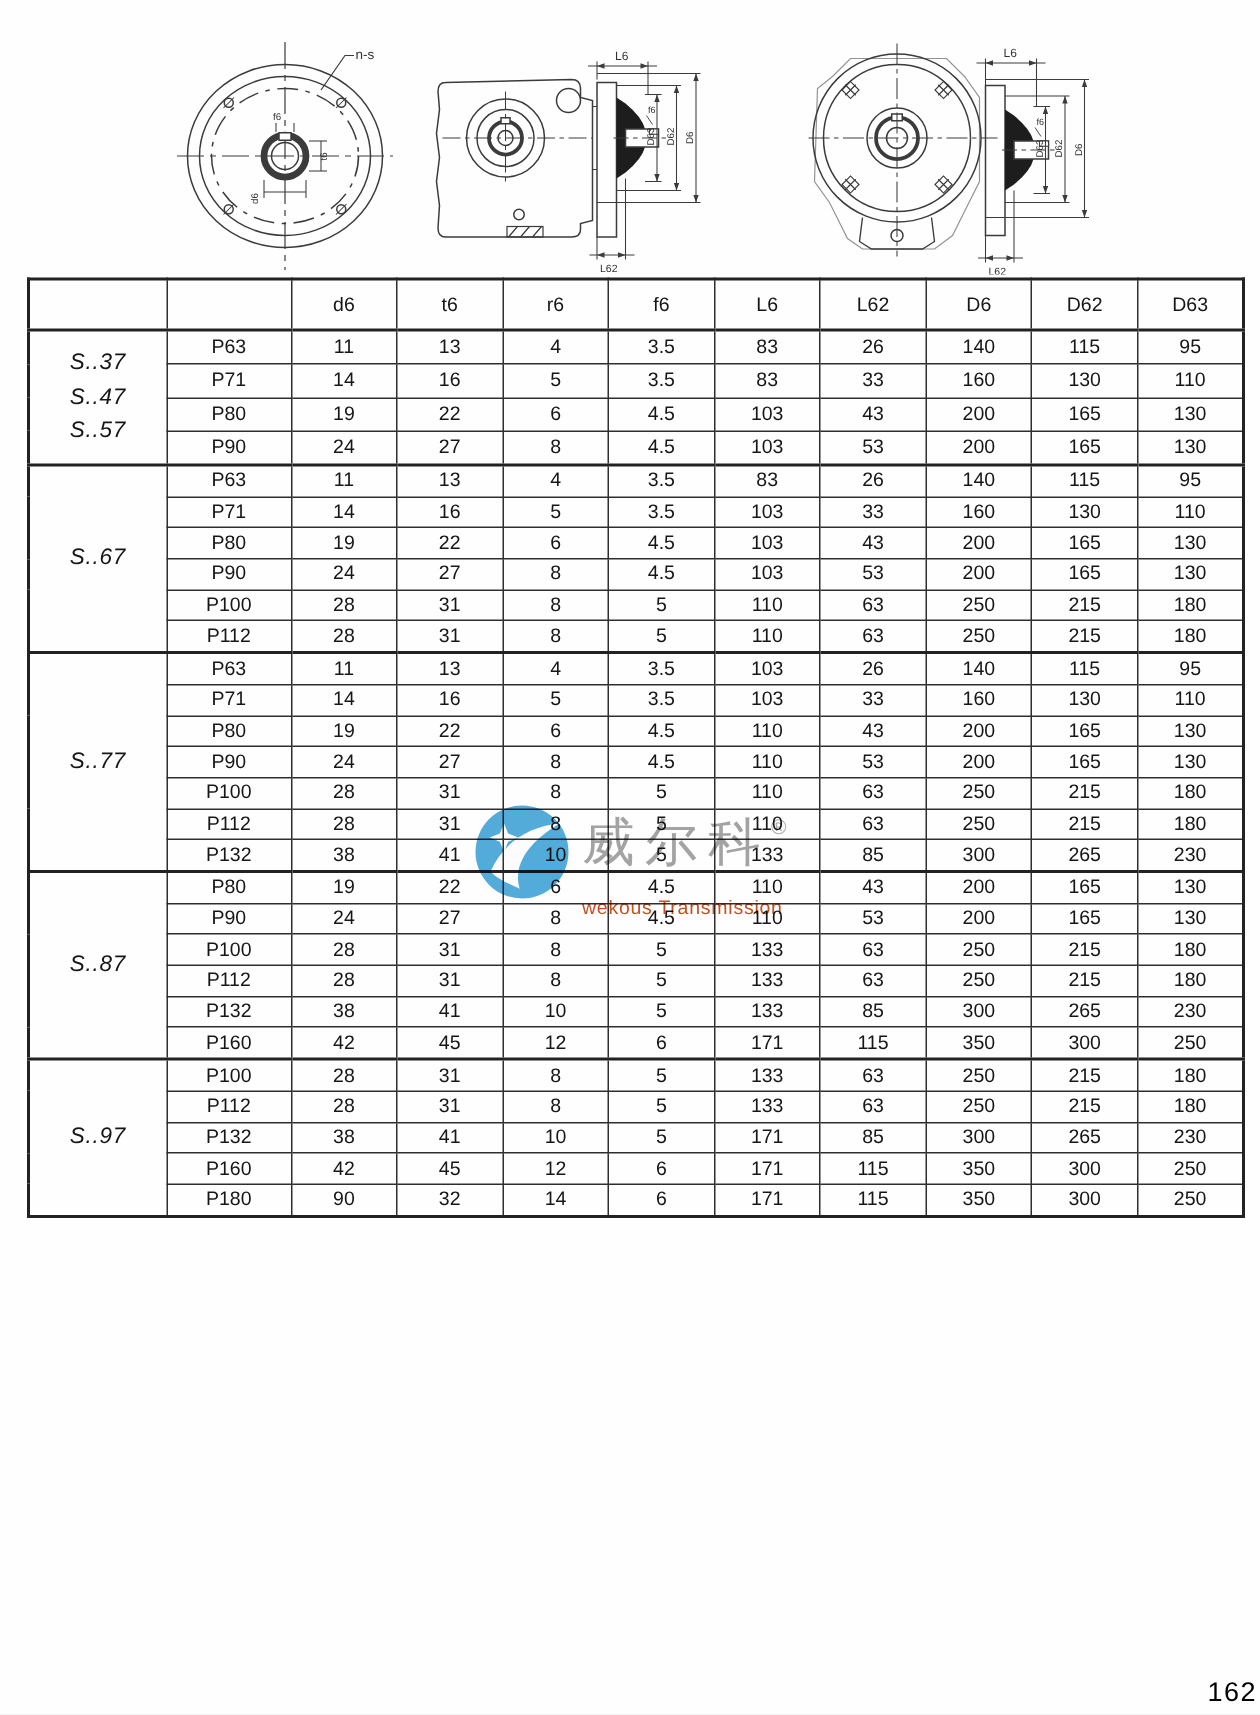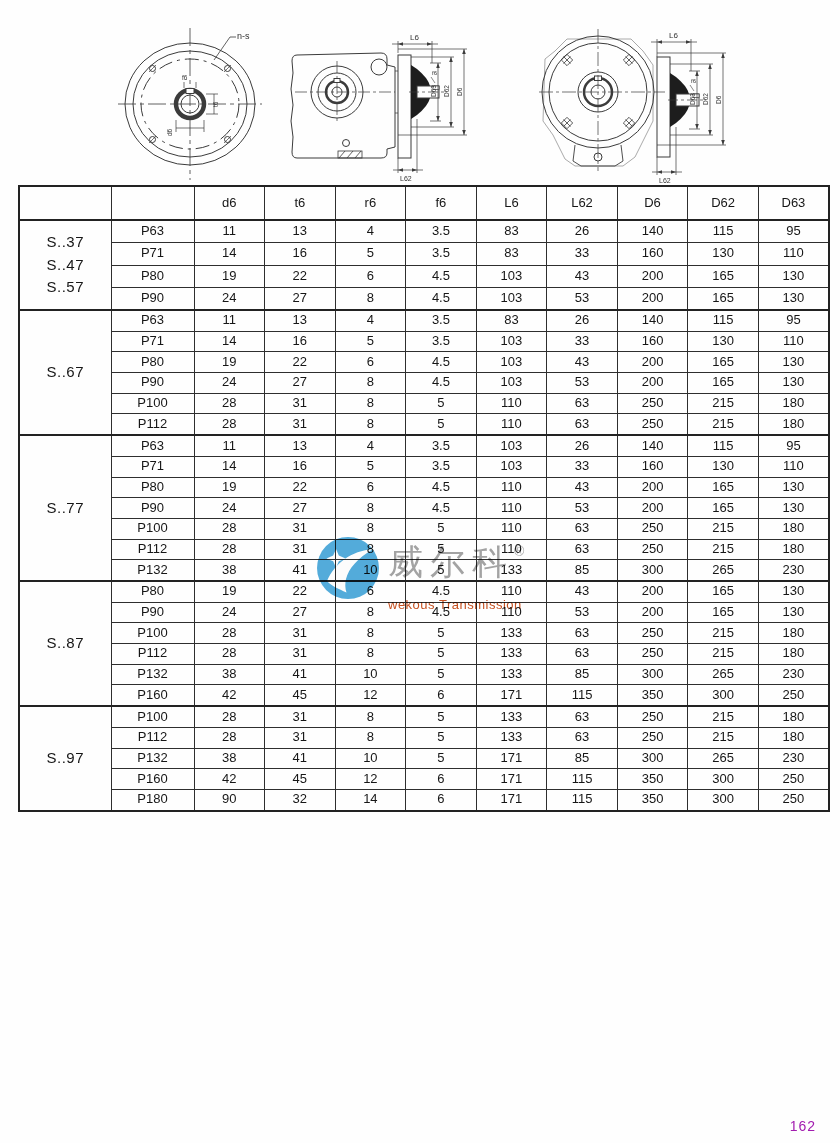--- a/index.html
+++ b/index.html
@@ -17,40 +17,40 @@
     border:2px solid #222;
   }
   .dim-table th, .dim-table td {
     border:1px solid #2e2e2e; text-align:center; vertical-align:middle;
     font-size:13px; font-weight:normal; color:#161616; padding:0; line-height:1.15;
     background:transparent;
   }
   .dim-table thead th { height:32px; border-bottom:2px solid #222; }
   .dim-table tr.group-start td { border-top:2px solid #222; }
   .dim-table td.group-cell { font-size:15px; letter-spacing:0.5px; }
-  .dim-table td.group-cell div { line-height:1.5; }
+  .dim-table td.group-cell div { line-height:1.5;font-style:italic; }
   
   .watermark {
     position:absolute; left:316px; top:536px; display:flex; align-items:flex-start;
     mix-blend-mode:multiply; opacity:0.92; pointer-events:none;
   }
   .wm-logo { width:64px; height:64px; flex:0 0 auto; }
   .wm-textblock { margin-left:8px; margin-top:8px; }
   .wm-cn {
     font-size:35px; color:#9c9c9c; letter-spacing:7px; line-height:1;
     font-family:"Liberation Sans", sans-serif; white-space:nowrap;
   }
   .wm-reg { font-size:14px; vertical-align:top; letter-spacing:0; color:#a6a6a6; }
   .wm-en {
     margin-top:18px; font-size:13px; color:#c2410c; letter-spacing:0.5px;
     font-family:Liberation Sans, sans-serif; white-space:nowrap;
   }
   
   .page-number {
-    position:absolute; right:24px; top:1118px; font-size:14px; color:#a21caf;
+    position:absolute; right:2px; top:1118px; font-size:18px; color:#000000;
     letter-spacing:1px;
   }
 </style>
 </head>
 <body>
 
 <div class="page">
 
   <svg class="drawing" style="left:106px;top:24px;" width="168" height="158" viewBox="0 0 168 158">
     <g stroke="#3b3b3b" stroke-width="1" fill="none">

